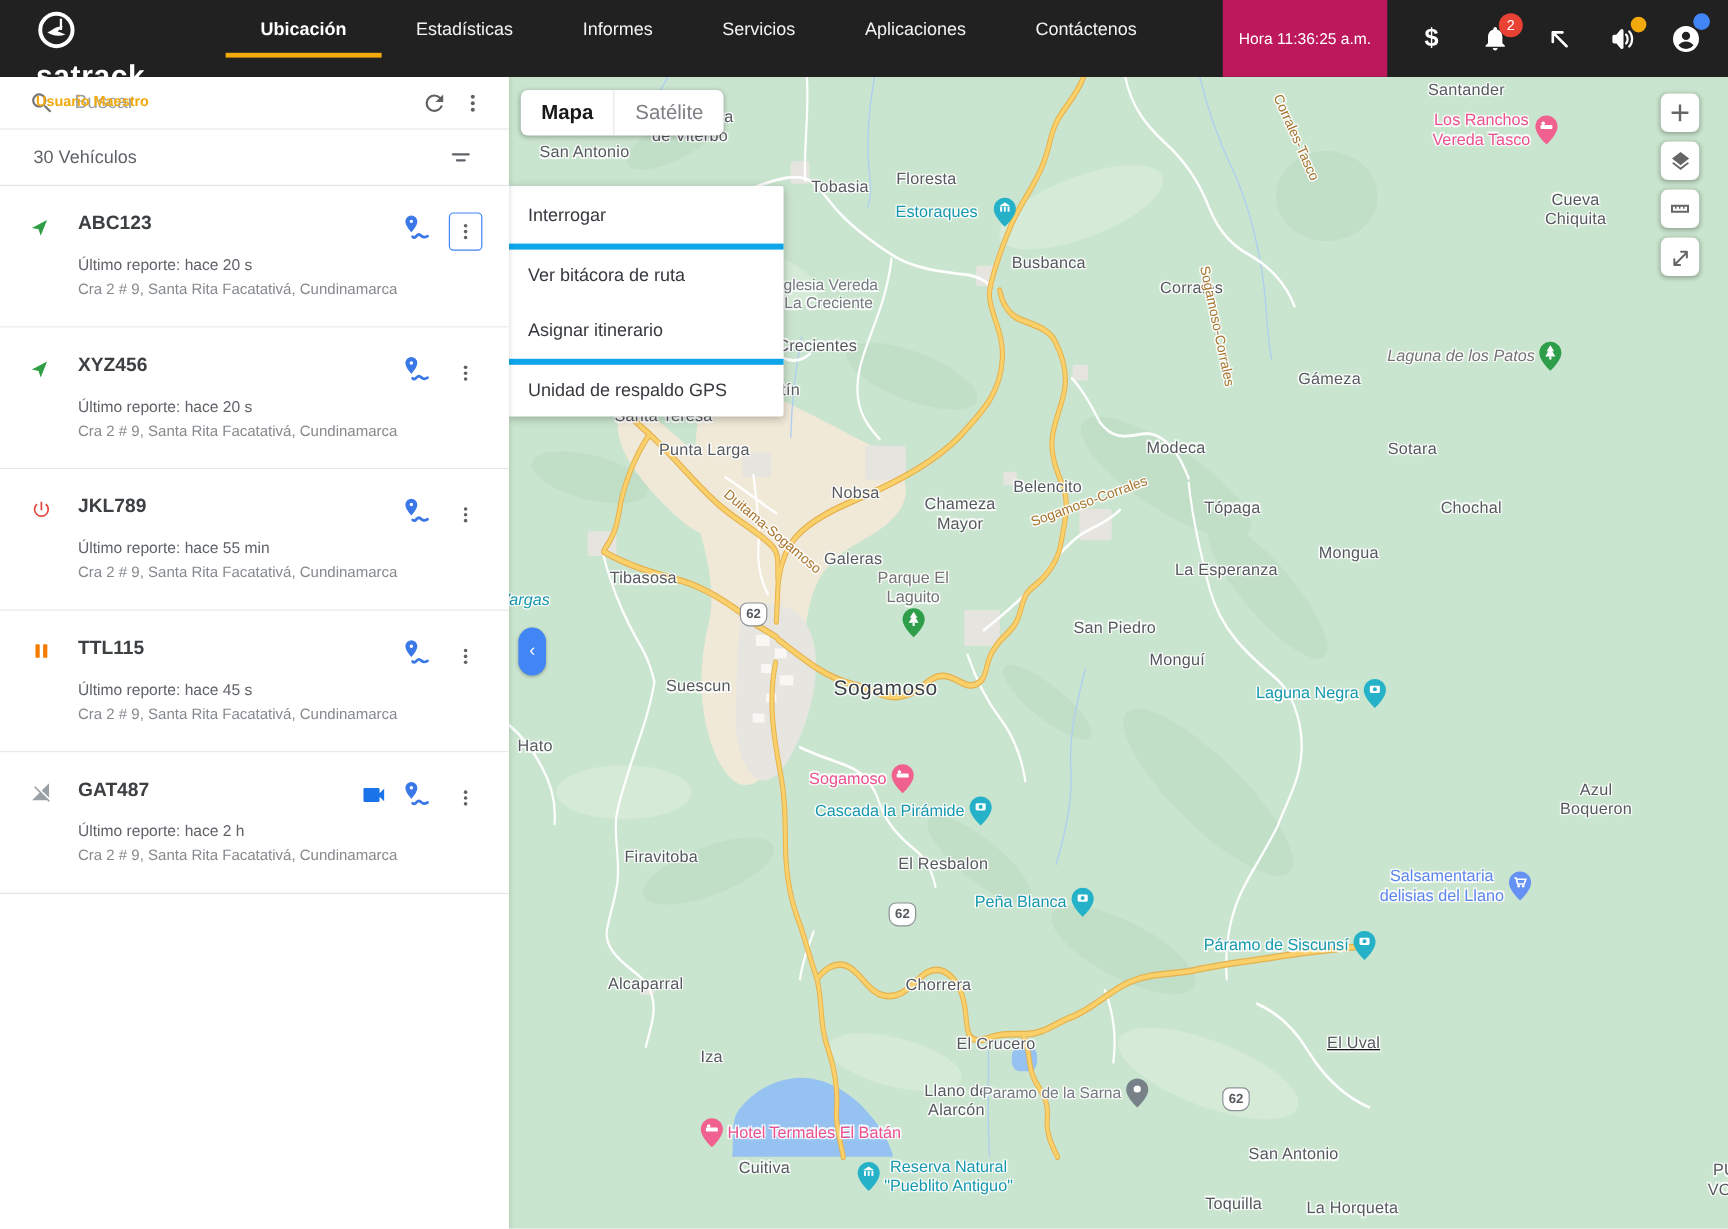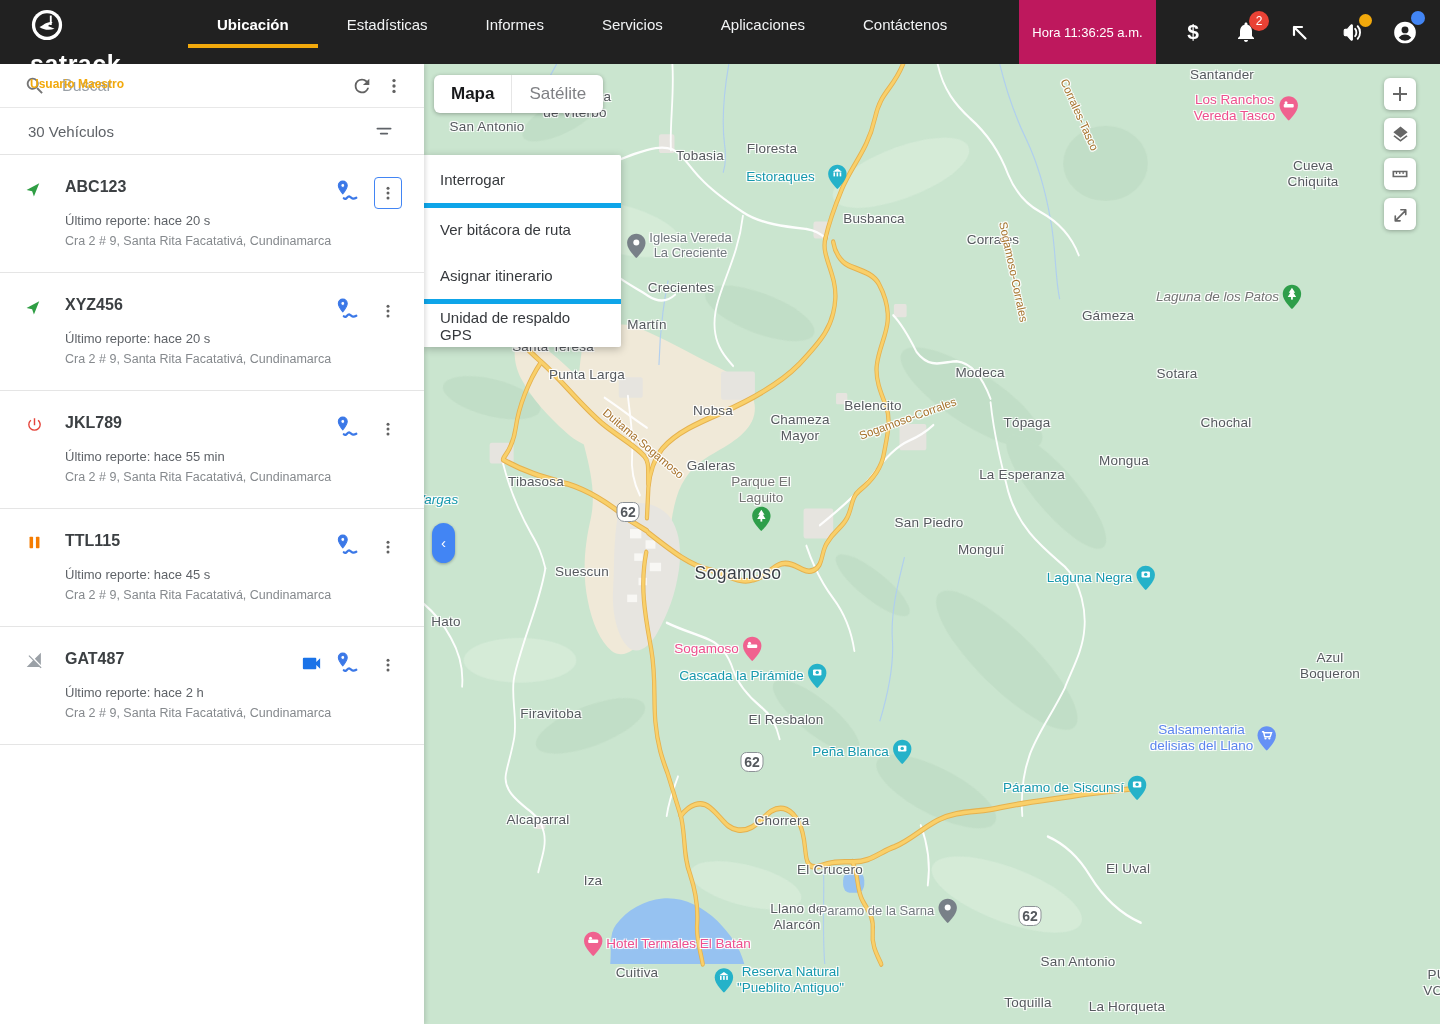--- a/index.html
+++ b/index.html
@@ -64,30 +64,30 @@
   .k-poi-teal { font-size:13.5px; color:#1598ad; }
   .k-water { font-size:13.5px; color:#1598ad; font-style:italic; }
   .k-poi-green { font-size:13.5px; color:#737373; }
   .k-poi-green.ital { font-style:italic; }
   .k-poi-pink { font-size:13.5px; color:#ee4f8e; }
   .k-poi-blue { font-size:13.5px; color:#5b84ee; }
   .k-poi-gray { font-size:13px; color:#73797f; }
   .k-road { font-size:11.5px; color:#a8742e; }
   .col { flex-direction:column; gap:1px; }
   .shield { position:absolute; transform:translate(-50%,-50%); width:23px; height:20px; background:#fff;
-    border:1.5px solid #8d9297; border-radius:6px 6px 8px 8px; color:#55595e; font-size:14px; font-weight:bold;
+    border:1.5px solid #8d9297; border-radius:6px 6px 8px 8px; color:#55595e; font-size:11px; font-weight:bold;
     display:flex; align-items:center; justify-content:center; z-index:4; }
 
   .map-type { position:absolute; left:10px; top:11px; height:38px; display:flex; background:#fff; border-radius:6px;
     box-shadow:0 1px 4px rgba(0,0,0,.3); z-index:20; overflow:hidden; }
   .mt-seg { padding:0 17px; display:flex; align-items:center; font-size:17px; cursor:pointer; }
   .mt-map { font-weight:bold; color:#17181a; }
   .mt-sat { color:#7f8084; border-left:1px solid #e6e6e6; }
 
-  .ctx-menu { position:absolute; left:0; top:91px; width:197px; background:#fff; border-radius:0 2px 2px 0;
+  .ctx-menu { position:absolute; left:0; top:91px; width:229px; background:#fff; border-radius:0 2px 2px 0;
     box-shadow:0 2px 8px rgba(0,0,0,.25); z-index:25; padding:0; }
   .ctx-item { height:48px; display:flex; align-items:center; padding:0 16px; font-size:15px; color:#36393d; cursor:pointer; }
   .ctx-item.div-top { border-top:5px solid #0ea5e9; }
 
   .map-btn { position:absolute; left:960px; width:32px; height:32px; background:#fff; border:0; border-radius:6px;
     box-shadow:0 1px 4px rgba(0,0,0,.3); display:flex; align-items:center; justify-content:center;
     color:#666; cursor:pointer; z-index:20; }
   .collapse-btn { position:absolute; left:8px; top:459px; width:23px; height:40px; background:#4285f4; border:0;
     border-radius:12px; color:#fff; font-size:15px; box-shadow:0 1px 3px rgba(0,0,0,.3); cursor:pointer; z-index:20;
     display:flex; align-items:center; justify-content:center; padding-bottom:2px; }
@@ -667,21 +667,21 @@
         </div>
         <div class="map-label" style="left: 358px; top: 757px;">
           <div class="lbl-text k-town">Chorrera</div>
         </div>
         <div class="map-label" style="left: 114px; top: 756px;">
           <div class="lbl-text k-town">Alcaparral</div>
         </div>
         <div class="map-label" style="left: 406px; top: 806px;">
           <div class="lbl-text k-town">El Crucero</div>
         </div>
-        <div class="map-label" style="left: 704px; top: 805px;">
+        <div class="map-label" style="left: 704px; top: 805px; text-decoration: underline;">
           <div class="lbl-text k-town">El Uval</div>
         </div>
         <div class="map-label" style="left: 169px; top: 817px;">
           <div class="lbl-text k-town">Iza</div>
         </div>
         <div class="map-label" style="left: 373px; top: 853px;">
           <div class="lbl-text k-town">Llano de<br>Alarcón</div>
         </div>
         <div class="map-label" style="left: 464px; top: 847px;">
           <div class="lbl-text k-poi-gray">Paramo de la Sarna</div>

